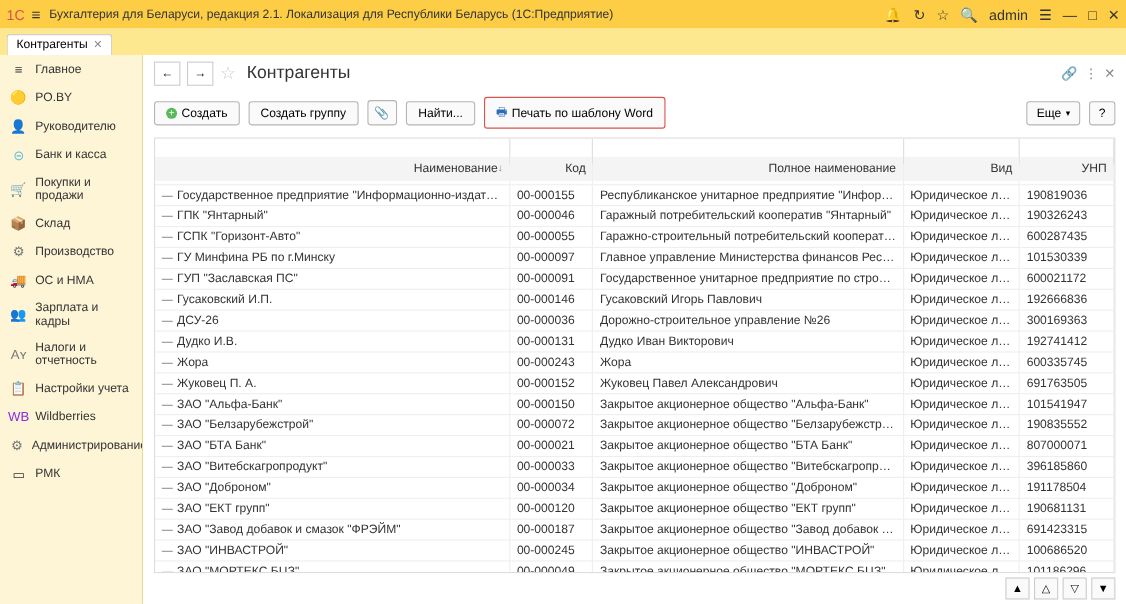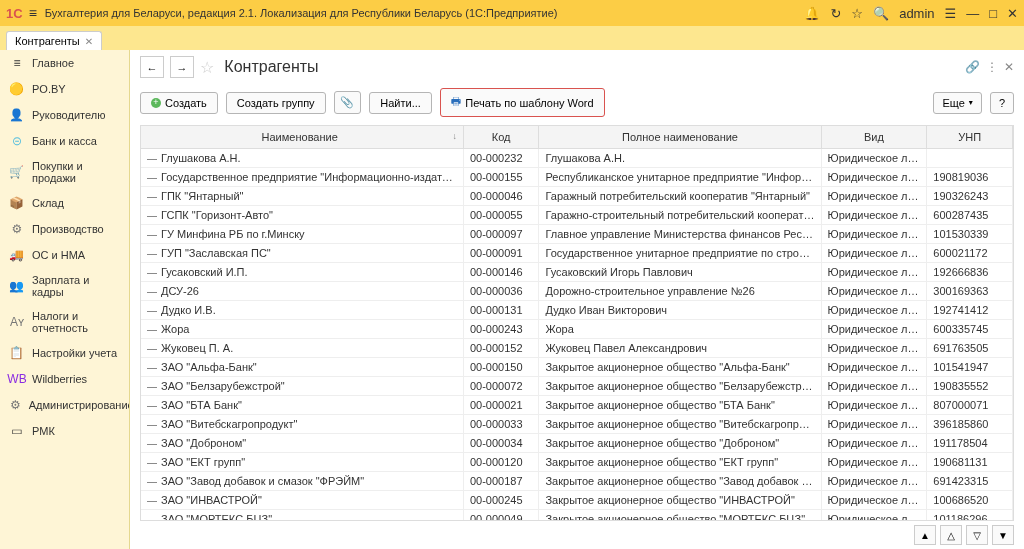--- a/index.html
+++ b/index.html
@@ -1,18 +1,18 @@
 <!DOCTYPE html>
 <html><head>
 <meta charset="utf-8">
 <style>
 * { box-sizing: border-box; margin: 0; padding: 0; }
 body { font-family: Arial, sans-serif; font-size: 11px; background: #fff; overflow: hidden; width: 1024px; height: 549px; }
 .titlebar { background: #fccd45; height: 26px; display: flex; align-items: center; padding: 0 6px; color: #333; }
-.titlebar .logo { color: #d9534f; font-weight: bold; font-size: 13px; margin-right: 6px; }
+.titlebar .logo { color: #d9534f; font-weight: normal; font-size: 13px; margin-right: 6px; }
 .titlebar .hamburger { cursor: pointer; margin-right: 8px; font-size: 14px; color: #333; }
 .titlebar .title { flex: 1; font-size: 11px; }
 .titlebar .tb-icons { display: flex; gap: 10px; align-items: center; color: #333; }
 .titlebar .tb-icons span { cursor: pointer; font-size: 13px; }
 .tabs { background: #fde78f; height: 24px; display: flex; align-items: flex-end; padding: 0 6px; }
 .tab { background: #fff; border: 1px solid #ccc; border-bottom: none; border-radius: 3px 3px 0 0; padding: 3px 8px; font-size: 11px; display: flex; align-items: center; gap: 5px; }
 .tab .close { cursor: pointer; color: #888; font-size: 10px; }
 .main { display: flex; height: calc(549px - 50px); }
 .sidebar { width: 130px; background: #fef5d6; border-right: 1px solid #e5d88f; overflow-y: auto; }
 .sb-item { display: flex; align-items: center; gap: 8px; padding: 6px 10px; cursor: pointer; color: #333; font-size: 11px; }
@@ -30,21 +30,21 @@
 .btn.create .plus { width:10px; height:10px; border-radius:50%; background:#5cb85c; color:#fff; display:inline-flex; align-items:center; justify-content:center; font-size:9px; line-height:1; }
 .btn.disabled { color: #aaa; cursor: default; }
 .btn.highlight { border: 1px solid #d9534f; }
 .btn .wicon { color: #2a6ebb; font-size: 11px; }
 .btn.icon-only { padding: 4px 6px; }
 .spacer { flex: 1; }
 .btn.more { padding: 4px 8px; }
 .btn.help { padding: 4px 8px; }
 .table-wrap { flex: 1; overflow: auto; margin: 0 10px; border: 1px solid #ddd; }
 table { border-collapse: collapse; width: 100%; table-layout: fixed; }
-th { background: #f4f4f4; text-align: center; font-weight: normal; padding: 5px 6px; border-right: 1px solid #ddd; border-bottom: 1px solid #ddd; font-size: 11px; color: #333; position: sticky; top: 0; }
+th { background: #f4f4f4; text-align: right; font-weight: normal; padding: 5px 6px; border-right: 1px solid #ddd; border-bottom: 1px solid #ddd; font-size: 11px; color: #333; position: sticky; top: 16px; }
 th .sort { float: right; color: #888; font-size: 9px; }
 td { padding: 3px 6px; border-bottom: 1px solid #eee; border-right: 1px solid #eee; font-size: 11px; color: #333; white-space: nowrap; overflow: hidden; text-overflow: ellipsis; }
 .row-icon { color: #666; margin-right: 4px; font-size: 10px; display:inline-block; width:10px; }
 .footer-ctrls { display: flex; justify-content: flex-end; gap: 4px; padding: 4px 10px; }
 .footer-btn { border: 1px solid #ccc; background: #fafafa; width: 22px; height: 20px; font-size: 10px; cursor: pointer; }
 col.c1 { width: 320px; } col.c2 { width: 75px; } col.c3 { width: 280px; } col.c4 { width: 105px; } col.c5 { width: 85px; }
 </style>
 </head>
 <body>
 

